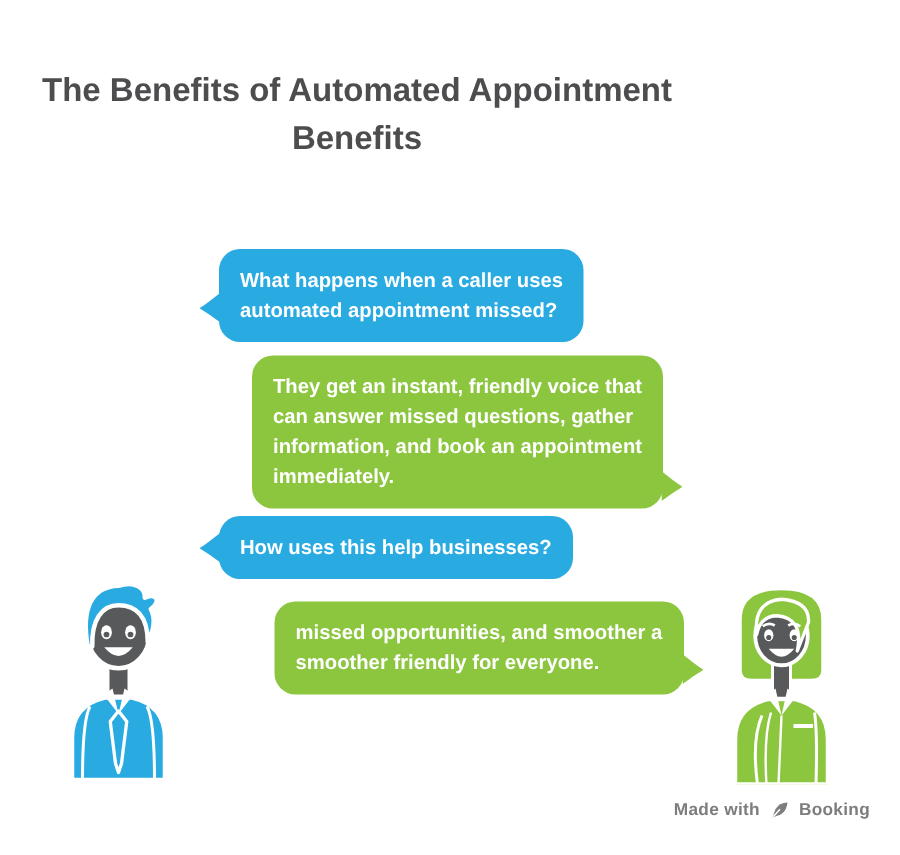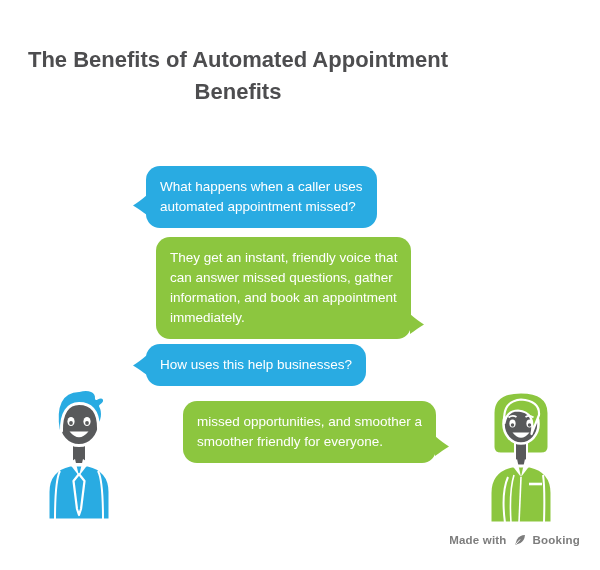--- a/index.html
+++ b/index.html
@@ -24,36 +24,36 @@
     line-height: 32px;
   }
   .title .tline { display: block; }
   .bubble {
     position: absolute;
     width: max-content;
     padding: 11px 14px;
     border-radius: 14px;
     color: #ffffff;
     font-size: 13.5px;
-    font-weight: 400;
+    font-weight: 700;
     line-height: 20px;
   }
   .bubble .line { display: block; white-space: pre; }
   .bubble.blue { background: #29ABE2; }
   .bubble.green { background: #8CC63F; }
   .tail {
     position: absolute;
     width: 14px;
     height: 22px;
   }
   .tail-left  { left: -13px; }
   .tail-right { right: -13px; }
   .b1 { left: 146px; top: 166px; }
   .b1 .tail { top: 28px; }
-  .g1 { left: 156px; top: 237px; }
+  .g1 { left: 168px; top: 237px; }
   .g1 .tail { bottom: 4px; }
   .b2 { left: 146px; top: 344px; }
   .b2 .tail { top: 10px; }
   .g2 { left: 183px; top: 401px; }
   .g2 .tail { bottom: 6px; }
   .character { position: absolute; }
   .char-left  { left: 38px;  top: 384px; width: 82px; height: 136px; }
   .char-right { left: 481px; top: 387px; width: 80px; height: 136px; }
   .watermark {
     position: absolute;

